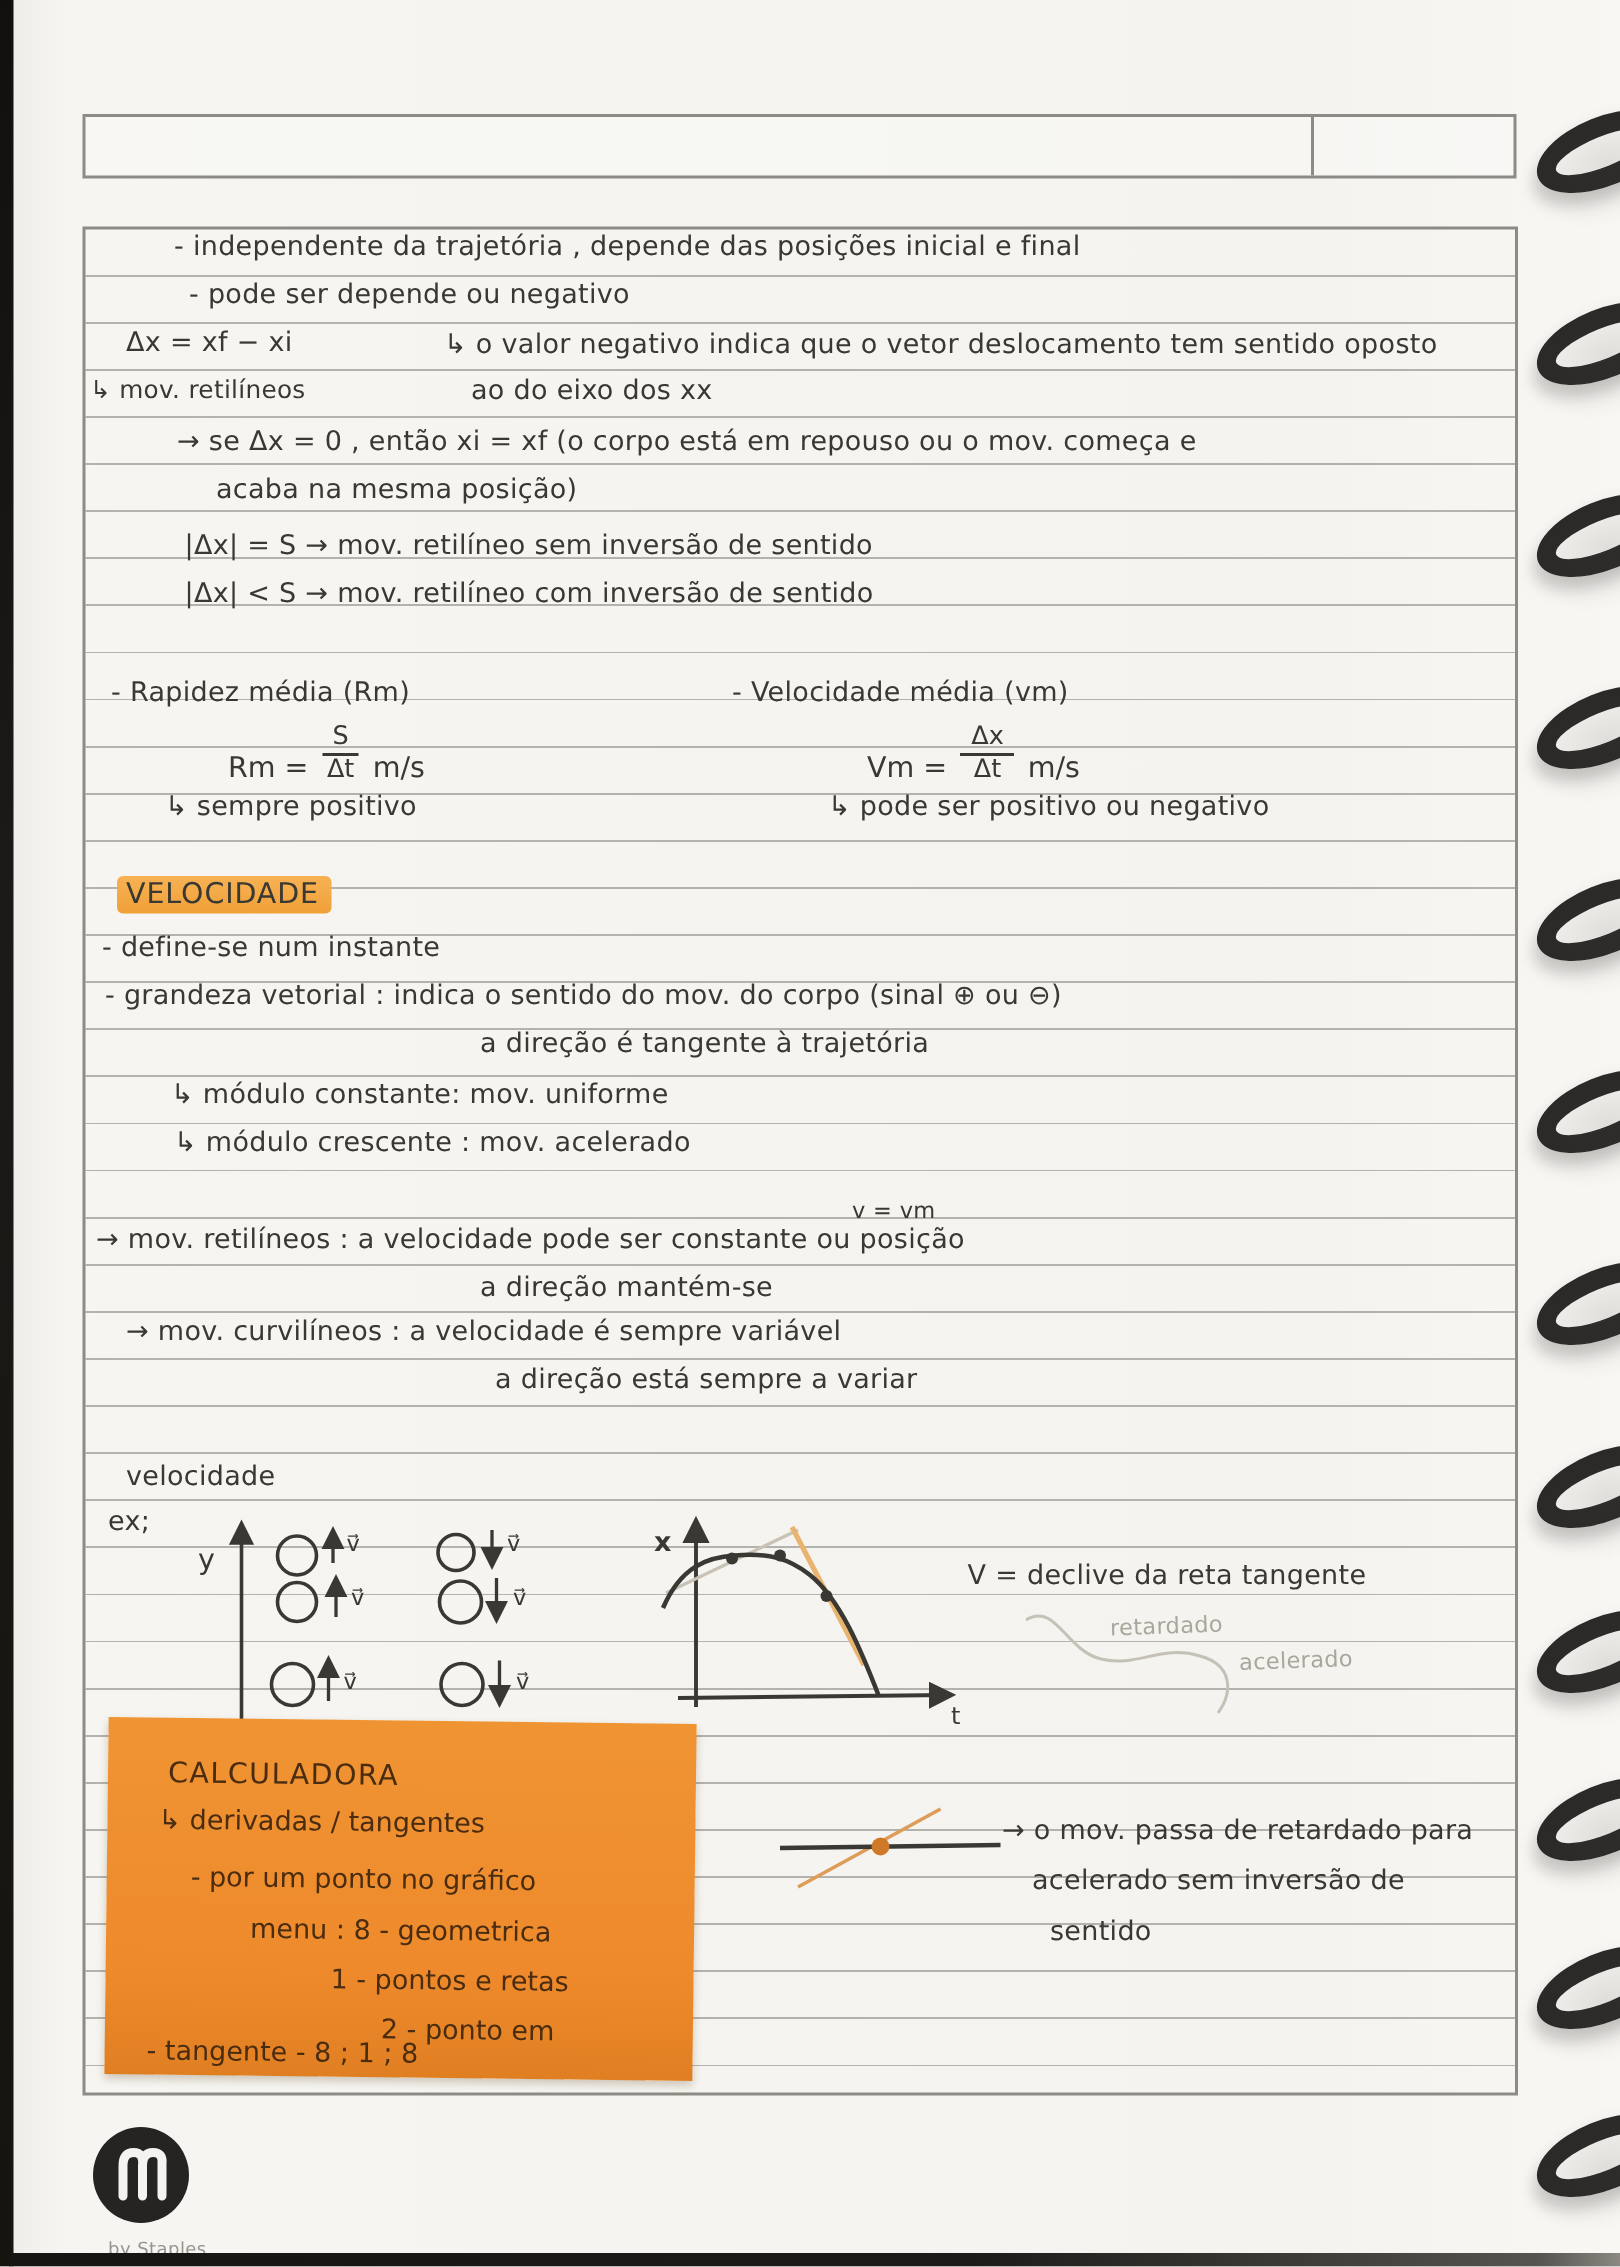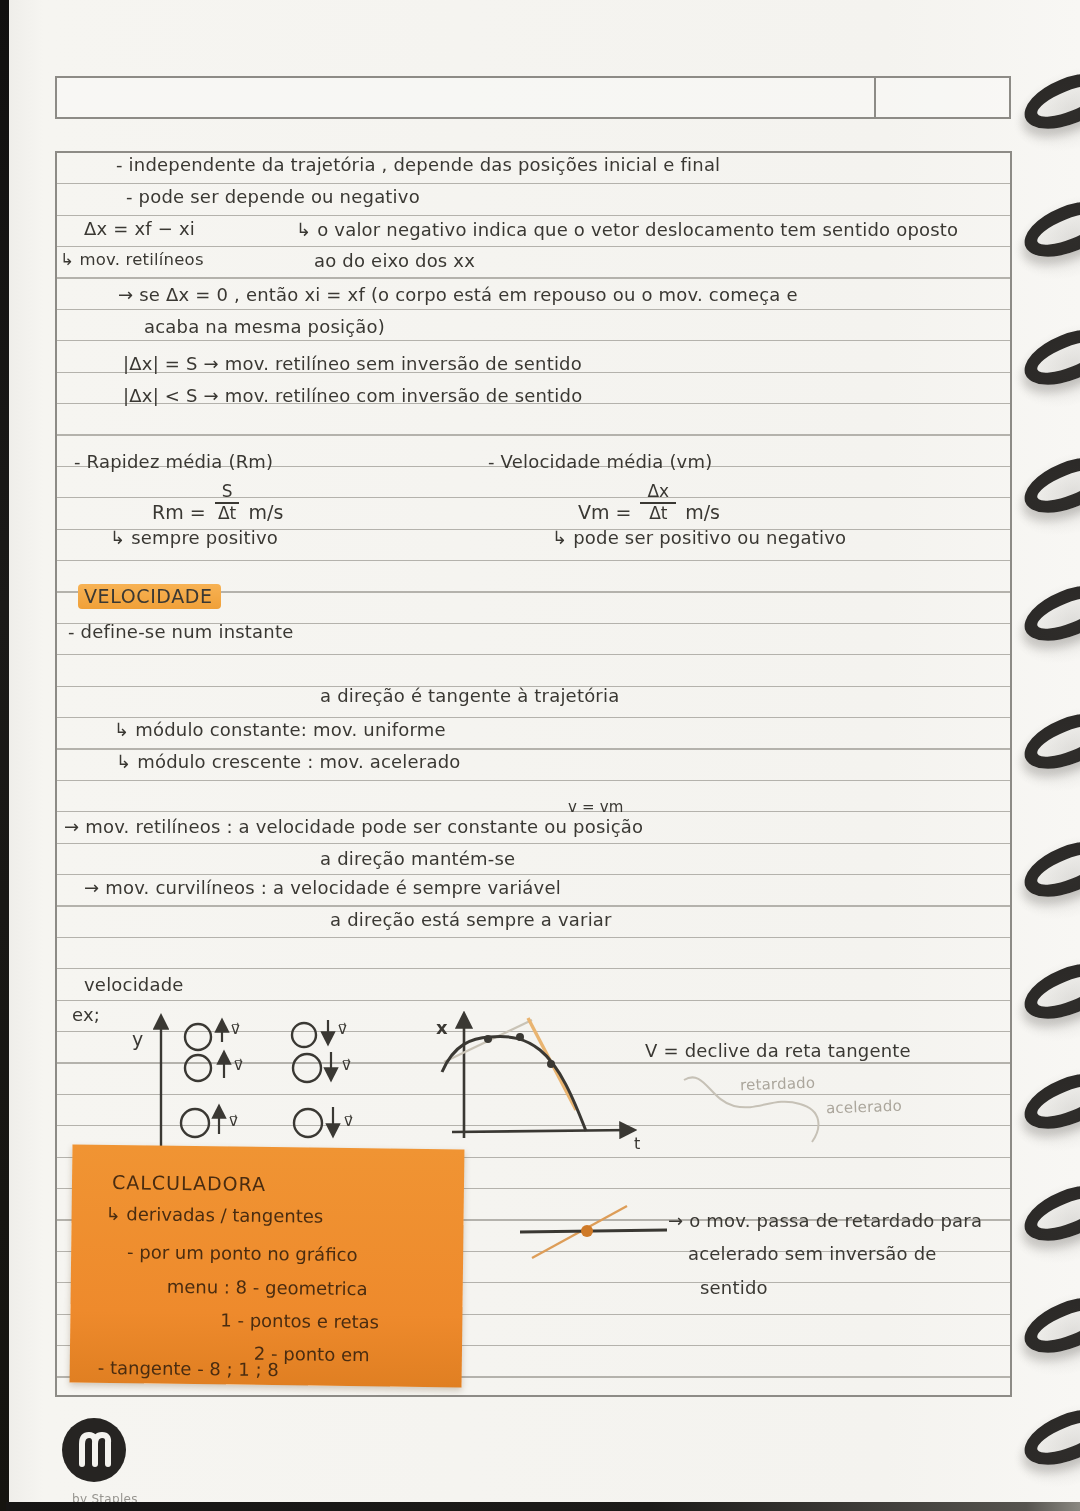--- a/index.html
+++ b/index.html
@@ -106,20 +106,21 @@
   </div>
 
   <div class="hl" style="left:110px;top:527px">↳ sempre positivo</div>
   <div class="hl" style="left:552px;top:527px">↳ pode ser positivo ou negativo</div>
 
   <div class="hl" style="left:78px;top:585px">
     <span class="hi">VELOCIDADE</span>
   </div>
 
   <div class="hl" style="left:68px;top:621px">- define-se num instante</div>
+  <div class="hl" style="left:70px;top:653px">- grandeza vetorial : indica o sentido do mov. do corpo (sinal ⊕ ou ⊖)</div>
   <div class="hl" style="left:320px;top:685px">a direção é tangente à trajetória</div>
   <div class="hl" style="left:114px;top:719px">↳ módulo constante: mov. uniforme</div>
   <div class="hl" style="left:116px;top:751px">↳ módulo crescente : mov. acelerado</div>
   <div class="hl small" style="left:568px;top:798px">v = vm</div>
   <div class="hl" style="left:64px;top:816px">→ mov. retilíneos : a velocidade pode ser constante ou posição</div>
   <div class="hl" style="left:320px;top:848px">a direção mantém-se</div>
   <div class="hl" style="left:84px;top:877px">→ mov. curvilíneos : a velocidade é sempre variável</div>
   <div class="hl" style="left:330px;top:909px">a direção está sempre a variar</div>
   <div class="hl" style="left:84px;top:974px">velocidade</div>
   <div class="hl" style="left:72px;top:1004px">ex;</div>

